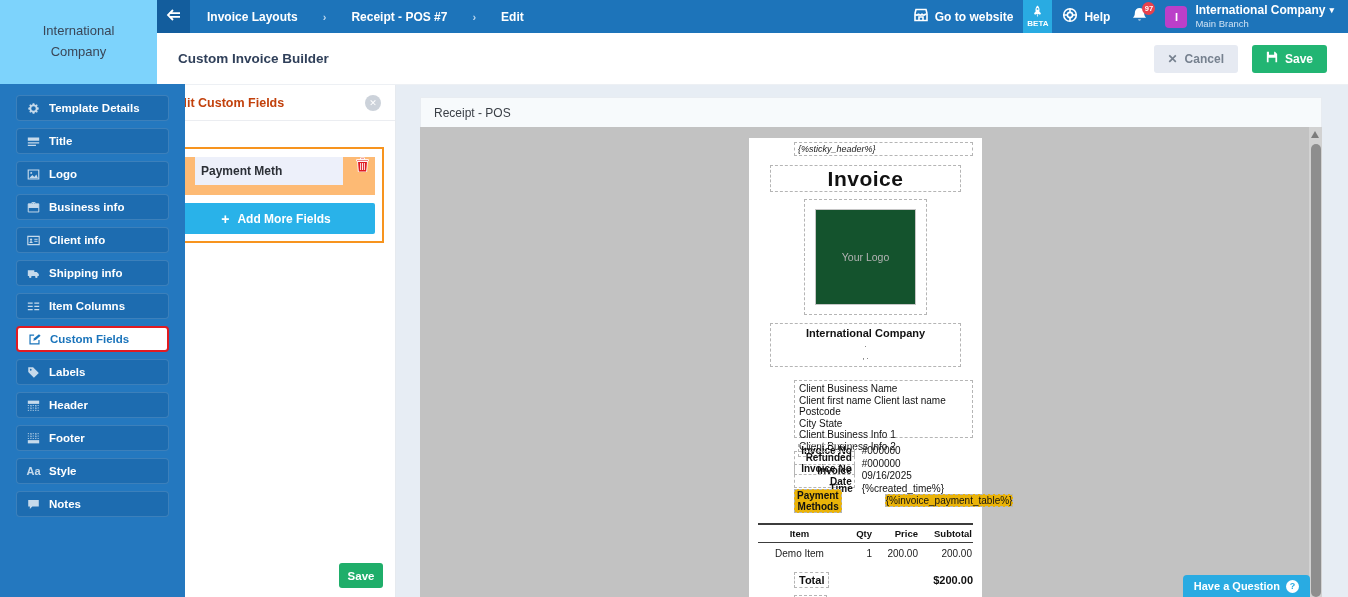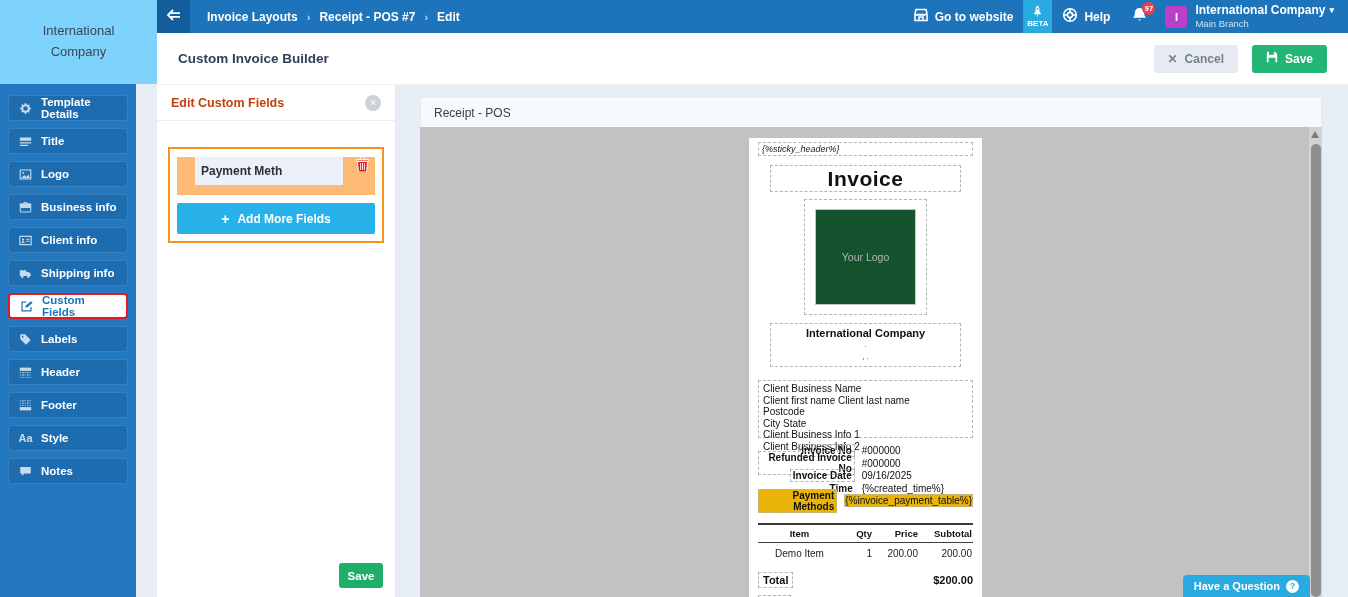--- a/index.html
+++ b/index.html
@@ -2,33 +2,33 @@
 <html><head>
 <meta charset="utf-8">
 <style>
   * { margin:0; padding:0; box-sizing:border-box; }
   html,body { width:1348px; height:597px; overflow:hidden; font-family:"Liberation Sans", sans-serif; background:#e7edf4; position:relative; }
 
   
   .logo-area { position:absolute; left:0; top:0; width:157px; height:84px; background:#7dd3fc; display:flex; align-items:center; justify-content:center; text-align:center; color:#3a4657; font-size:13px; line-height:1.6; z-index:5; }
 
   
-  .sidebar { position:absolute; left:0; top:84px; width:136px; height:513px; background:#2478bf; padding:11px 8px; z-index:5; }
+  .sidebar { position:absolute; left:0; top:84px; width:185px; height:513px; background:#2478bf; padding:11px 16px; z-index:5; }
   .side-item { display:flex; align-items:center; gap:8px; height:26px; margin-bottom:7px; background:#1d6cb0; border:1px solid rgba(255,255,255,.14); border-radius:4px; padding:0 9px; color:#fff; font-size:11.5px; font-weight:bold; cursor:pointer; }
   .side-item .ic { width:15px; height:15px; display:inline-flex; align-items:center; justify-content:center; opacity:.75; flex:0 0 15px; }
   .side-item .ic svg { width:13px; height:13px; fill:#fff; stroke:#fff; }
   .side-item.active { background:#fff; color:#1a74bb; border:2px solid #e01b22; }
   .side-item.active .ic { opacity:1; }
   .side-item.active .ic svg { fill:#1a74bb; stroke:#1a74bb; }
   .aa-ic { font-size:11px; font-weight:bold; opacity:.8; }
 
   
   .topbar { position:absolute; left:157px; top:0; width:1191px; height:33px; background:#1d74ba; display:flex; align-items:center; color:#fff; }
   .back-btn { width:33px; height:33px; background:#135d9d; display:flex; align-items:center; justify-content:center; cursor:pointer; flex:0 0 33px; }
-  .breadcrumb { display:flex; align-items:center; gap:9px; margin-left:17px; font-size:12px; font-weight:bold; }
+  .breadcrumb { display:flex; align-items:center; gap:25px; margin-left:17px; font-size:12px; font-weight:bold; }
   .crumb { cursor:pointer; }
   .crumb-sep { color:#bcd7ee; font-size:11px; }
   .top-right { margin-left:auto; display:flex; align-items:center; height:33px; }
   .top-link { display:flex; align-items:center; gap:6px; font-size:12px; font-weight:bold; cursor:pointer; padding:0 10px; height:26px; }
   .beta-tile { width:29px; height:33px; background:#29abe2; display:flex; flex-direction:column; align-items:center; justify-content:center; font-size:8px; font-weight:bold; cursor:pointer; }
   .bell-wrap { position:relative; padding:0 11px; cursor:pointer; height:33px; display:flex; align-items:center; }
   .badge { position:absolute; top:2px; right:4px; background:#e8414d; color:#fff; font-size:7.5px; font-weight:bold; min-width:13px; height:13px; border-radius:7px; display:flex; align-items:center; justify-content:center; padding:0 2px; }
   .avatar { width:22px; height:22px; border-radius:4px; background:#bb3fc9; color:#fff; font-size:11px; font-weight:bold; display:flex; align-items:center; justify-content:center; margin:0 8px 0 6px; cursor:pointer; }
   .acct { display:flex; flex-direction:column; justify-content:center; line-height:1.25; margin-right:14px; cursor:pointer; }
   .acct-name { font-size:12px; font-weight:bold; display:flex; align-items:center; gap:4px; }
@@ -63,21 +63,21 @@
   
   .doc-card { position:absolute; left:420px; top:97px; width:902px; height:500px; }
   .doc-head { height:30px; background:#f7fafc; border:1px solid #e8ecf1; border-bottom:none; display:flex; align-items:center; padding:0 13px; font-size:12px; color:#3a3f46; }
   .preview { position:absolute; left:0; top:30px; width:902px; height:470px; background:#c2c2c2; overflow:hidden; }
   .vscroll { position:absolute; right:0; top:0; width:13px; height:470px; background:#d2d2d2; }
   .vscroll .up { position:absolute; top:4px; left:2px; width:0; height:0; border-left:4.5px solid transparent; border-right:4.5px solid transparent; border-bottom:7px solid #7c7c7c; }
   .vscroll .thumb { position:absolute; top:17px; left:1.5px; width:10px; height:453px; background:#8e8e8e; border-radius:5px; }
 
   
   .paper { position:absolute; left:329px; top:11px; width:233px; height:470px; background:#fff; padding:4px 9px; color:#111; }
-  .dashed { border:1px dashed #b5b5b5; }
+  .dashed { border:1px dashed #b5b5b5;margin-left:36px; }
   .sticky-box { height:14px; font-size:9px; font-style:italic; color:#222; display:flex; align-items:center; padding:0 3px; margin-bottom:9px; }
   .inv-title { margin:0 12px 7px 12px; height:27px; display:flex; align-items:center; justify-content:center; font-size:21px; font-weight:bold; letter-spacing:.5px; }
   .logo-box { margin:0 46px 8px 46px; height:116px; position:relative; }
   .logo-inner { position:absolute; left:10px; right:10px; top:9px; bottom:9px; border:1px solid #c6c6c6; background:#14532d; display:flex; align-items:center; justify-content:center; color:#b3b3b3; font-size:10.5px; }
   .company-box { margin:0 12px 13px 12px; height:44px; text-align:center; padding-top:3px; }
   .company-name { font-size:11px; font-weight:bold; }
   .company-dot { font-size:8px; color:#333; line-height:1.5; }
   .client-box { height:58px; padding:2px 4px; font-size:10px; line-height:1.16; color:#111; margin-bottom:7px; }
   .meta { margin-bottom:16px; }
   .meta-row { display:flex; align-items:center; height:11.5px; font-size:10px; margin-bottom:1px; }
@@ -158,20 +158,28 @@
   <div class="side-item">
     <span class="ic">
         <svg viewBox="0 0 16 16">
           <path d="M1 4h8v7H1zM9 6h3l2.5 2.5V11H9z" stroke="none"></path>
           <circle cx="4" cy="12" r="1.5" stroke="none"></circle>
           <circle cx="11.5" cy="12" r="1.5" stroke="none"></circle>
         </svg>
       </span>
     <span>Shipping info</span>
   </div>
+  <div class="side-item">
+    <span class="ic">
+        <svg viewBox="0 0 16 16">
+          <path d="M1 3h6v1.6H1zM1 7h6v1.6H1zM1 11h6v1.6H1zM9 3h6v1.6H9zM9 7h6v1.6H9zM9 11h6v1.6H9z" stroke="none"></path>
+        </svg>
+      </span>
+    <span>Item Columns</span>
+  </div>
   <div class="side-item active">
     <span class="ic">
         <svg viewBox="0 0 16 16">
           <path d="M13.5 8.5v5h-11v-11h5" fill="none" stroke-width="1.5"></path>
           <path d="M6.5 9.5l1-3 6-5 2 2-6 5z" stroke="none"></path>
         </svg>
       </span>
     <span>Custom Fields</span>
   </div>
   <div class="side-item">

